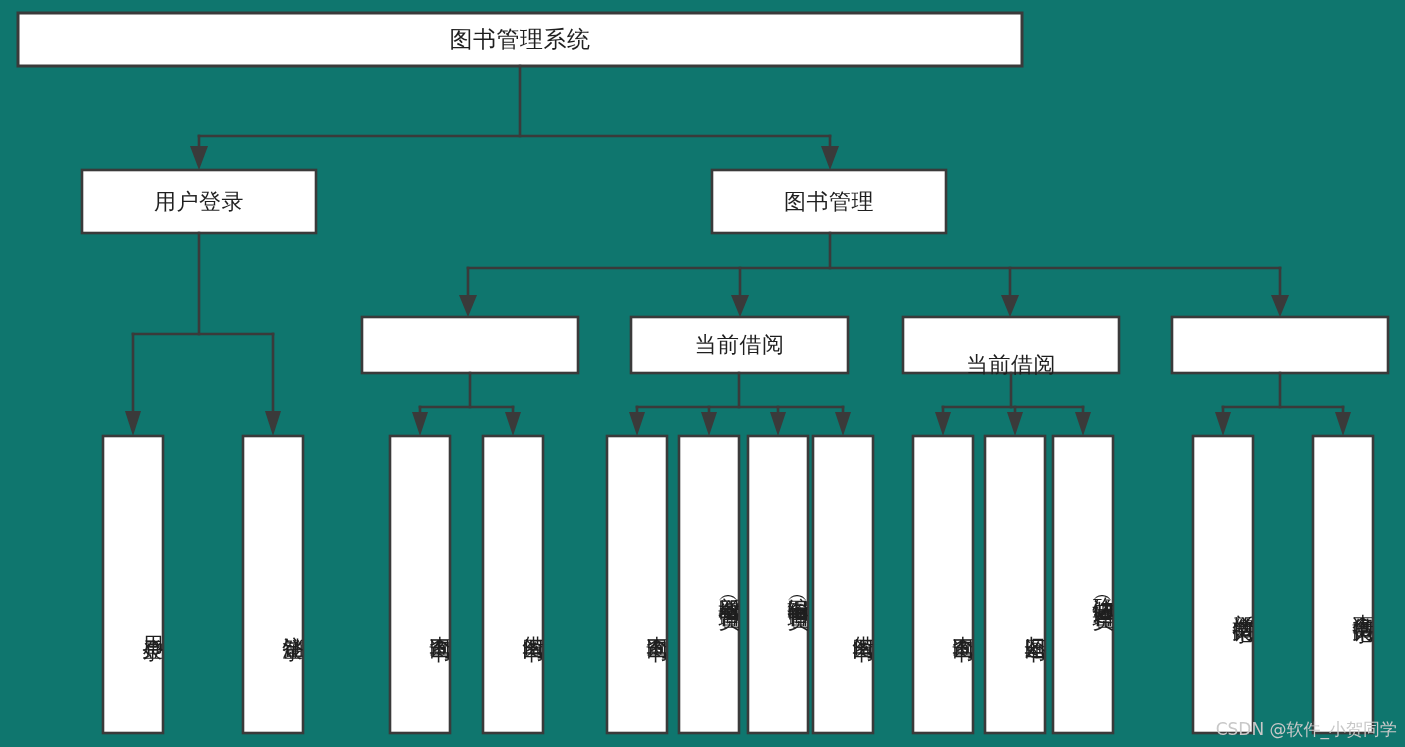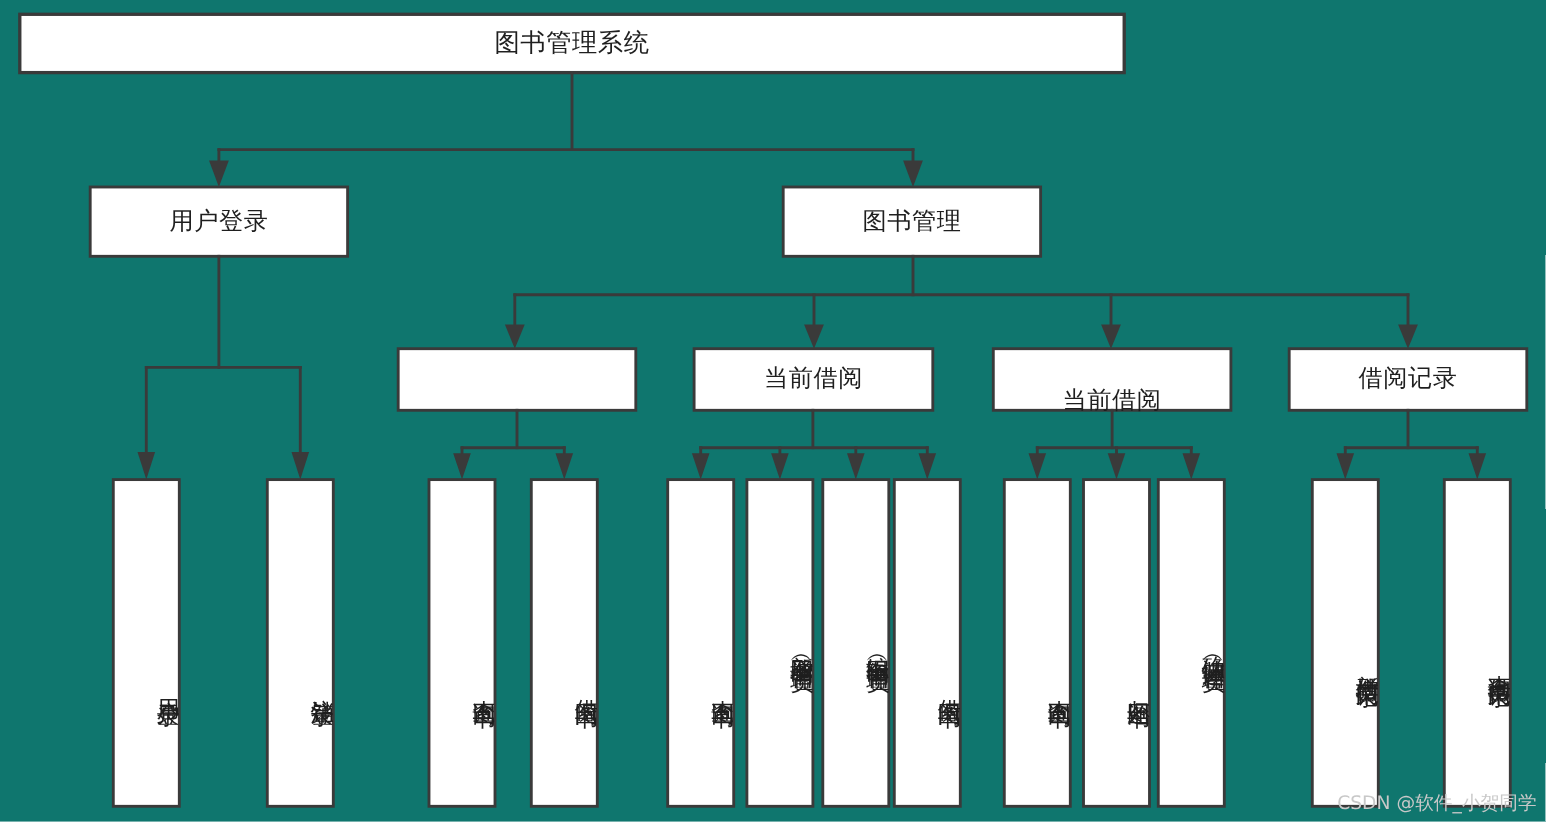--- a/index.html
+++ b/index.html
@@ -179,21 +179,20 @@
     <rect class="node-box" x="1313" y="436" width="60" height="297"></rect>
   </svg>
 
   <div class="node-label title-label" style="left:18px; top:13px; width:1004px; height:53px;">图书管理系统</div>
 
   <div class="node-label" style="left:82px; top:170px; width:234px; height:63px;">用户登录</div>
   <div class="node-label" style="left:712px; top:170px; width:234px; height:63px;">图书管理</div>
 
   <div class="node-label" style="left:631px; top:317px; width:217px; height:56px;">当前借阅</div>
   <div class="node-label" style="left:903px; top:317px; width:216px; height:56px;margin-top:20px;">当前借阅</div>
-  <div class="node-label" style="left:1172px; top:317px; width:216px; height:56px;">借阅记录</div>
 
   <div class="node-label vertical" style="left:103px; top:510px; width:60px; height:223px;">用户登录</div>
   <div class="node-label vertical" style="left:243px; top:510px; width:60px; height:223px;">注销登录</div>
 
   <div class="node-label vertical" style="left:390px; top:510px; width:60px; height:223px;">查询图书</div>
   <div class="node-label vertical" style="left:483px; top:510px; width:60px; height:223px;">借阅图书</div>
 
   <div class="node-label vertical" style="left:607px; top:510px; width:60px; height:223px;">查询图书</div>
   <div class="node-label vertical" style="left:679px; top:443px; width:60px; height:290px;">新增图书（管理员）</div>
   <div class="node-label vertical" style="left:748px; top:443px; width:60px; height:290px;">编辑图书（管理员）</div>

